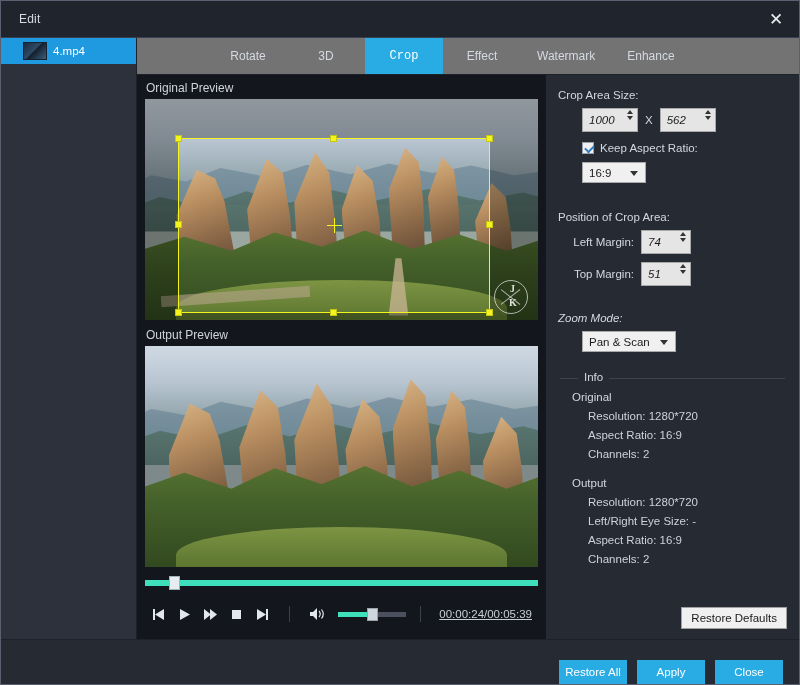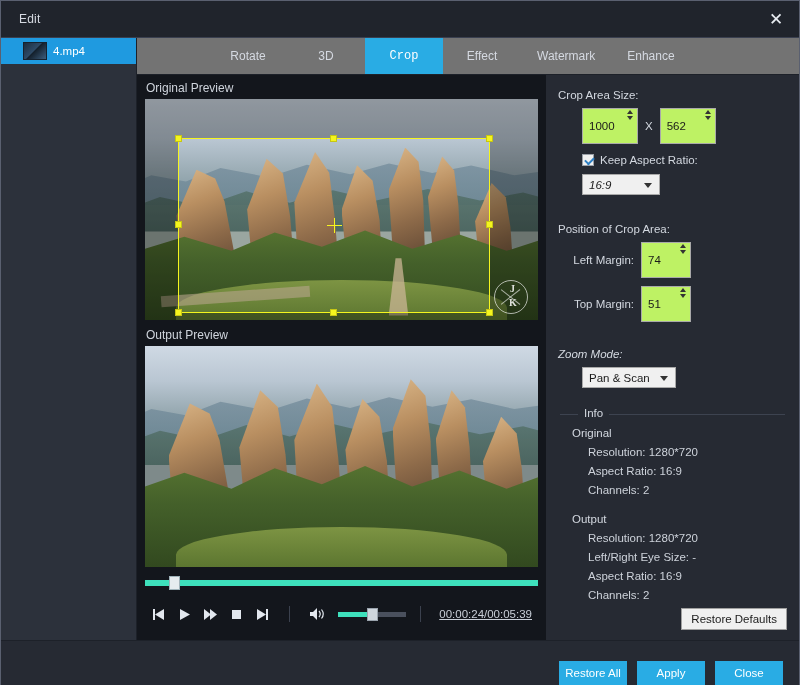--- a/index.html
+++ b/index.html
@@ -198,24 +198,25 @@
     font-family: "Liberation Sans", sans-serif; padding-right: 6px; text-decoration: underline;
   }
   
   .right-pane {
     flex: 1; background: #262a33; padding: 14px 12px 0 12px;
     display: flex; flex-direction: column; min-width: 0;
   }
   .grp-label { color: #d3d8e0; font-size: 11.5px; margin-bottom: 7px; }
   .row { display: flex; align-items: center; margin-bottom: 8px; }
   .spin {
-    background: #bef264; border: 1px solid #a9a9a9;
-    height: 36px; display: flex; align-items: center;
+    background: #e5e5e5; border: 1px solid #a9a9a9;
+    height: 24px; display: flex; align-items: center;
     padding-left: 6px; color: #1a1a1a; font-size: 11.5px;
     position: relative;
+    font-style: italic;
   }
   .spin .arrows {
     position: absolute; right: 4px; top: 1px;
     display: flex; flex-direction: column; gap: 2px; line-height: 0;
   }
   .spin .arrows b {
     width: 0; height: 0; border-left: 3.5px solid transparent;
     border-right: 3.5px solid transparent; display: block;
   }
   .spin .arrows b.up { border-bottom: 4px solid #333; }
@@ -436,21 +437,21 @@
                 </span>
             </div>
           </div>
 
           <div class="chk-row" style="margin-left:24px;">
             <div class="chk"></div>
             <div class="chk-label">Keep Aspect Ratio:</div>
           </div>
 
           <div class="row" style="padding-left:24px;">
-            <div class="combo" style="width:78px;font-style:italic;">
+            <div class="combo" style="width:64px;">
               <span>16:9</span>
               <span class="caret"></span>
             </div>
           </div>
 
           <div class="grp-label" style="margin-top:20px;">Position of Crop Area:</div>
 
           <div class="row">
             <div class="field-label">Left Margin:</div>
             <div class="spin" style="width:50px;">

